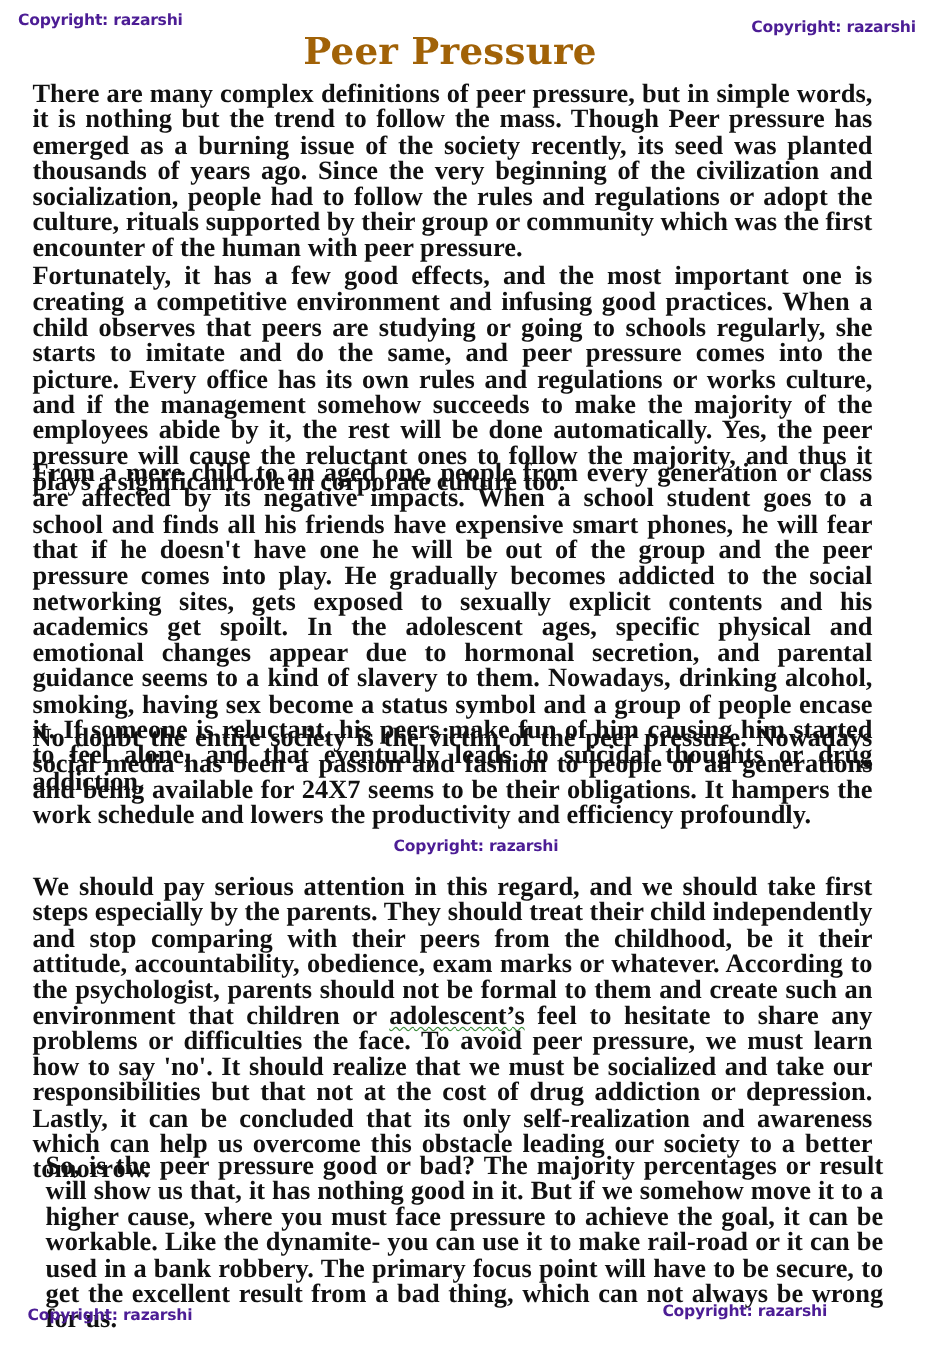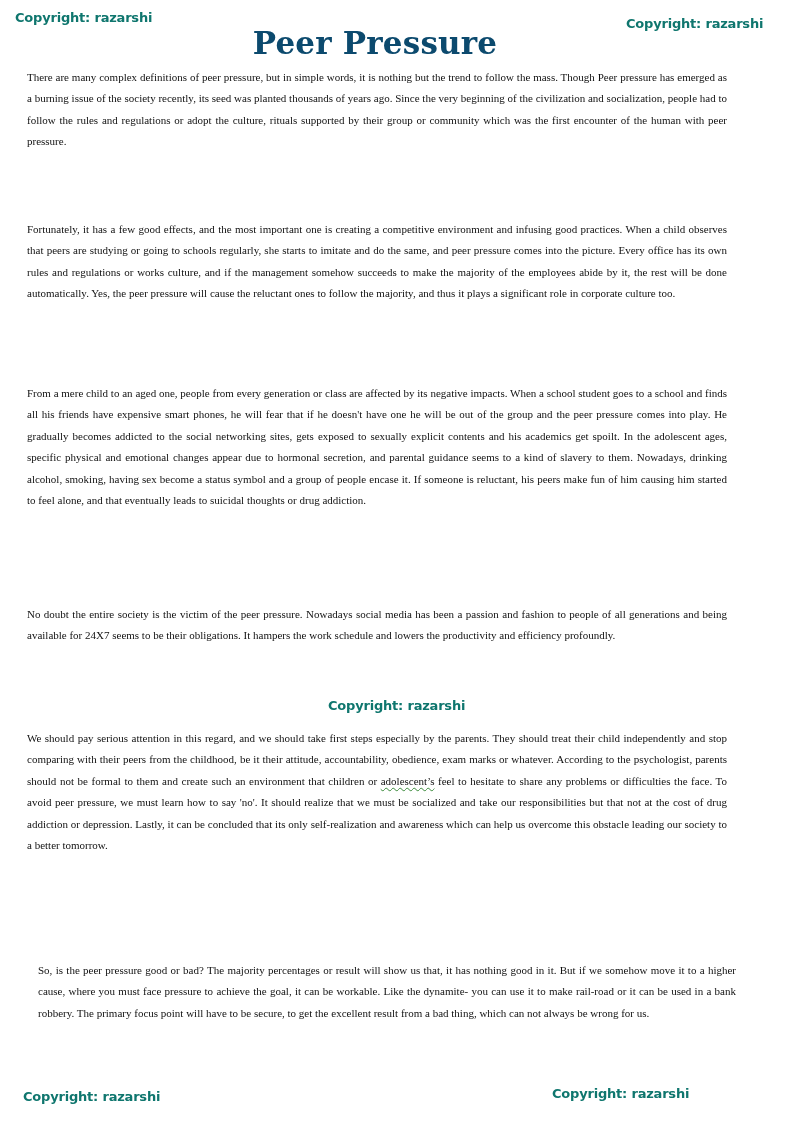--- a/index.html
+++ b/index.html
@@ -2,49 +2,50 @@
 <html><head>
   <meta charset="utf-8">
   <style>
     html, body { margin: 0; padding: 0; background: #ffffff; }
     body { width: 788px; height: 1122px; position: relative; overflow: hidden; }
     .wm {
       position: absolute;
       font-family: "DejaVu Sans", sans-serif;
       font-weight: bold;
       font-size: 13px;
-      color: #0f766e;
+      color: #4c1d95;
       letter-spacing: -0.2px;
       white-space: nowrap;
     }
     #wm-tl { left: 15px; top: 10px; }
     #wm-tr { left: 626px; top: 16px; }
     #wm-mid { left: 328px; top: 698px; }
     #wm-bl { left: 23px; top: 1089px; }
     #wm-br { left: 552px; top: 1086px; }
     .title {
       position: absolute;
       left: 0; top: 4px; width: 750px;
       text-align: center;
       font-family: "DejaVu Serif", serif;
       font-weight: bold;
       font-size: 31px;
-      color: #0c4a6e;
+      color: #a16207;
       letter-spacing: 0.2px;
     }
     .para {
       position: absolute;
       left: 27px;
       width: 700px;
       font-family: "Liberation Serif", serif;
-      font-size: 11px;
+      font-size: 22px;
       line-height: 21.4px;
       color: #111;
       text-align: justify;
       margin: 0;
+      font-weight: bold;
     }
     #p1 { top: 67px; }
     #p2 { top: 219px; }
     #p3 { top: 383px; }
     #p4 { top: 604px; }
     #p5 { top: 728px; }
     #p6 { top: 960px; left: 38px; width: 698px; }
     .squiggle {
       text-decoration: underline wavy #3a8a3a;
       text-decoration-thickness: 1px;

